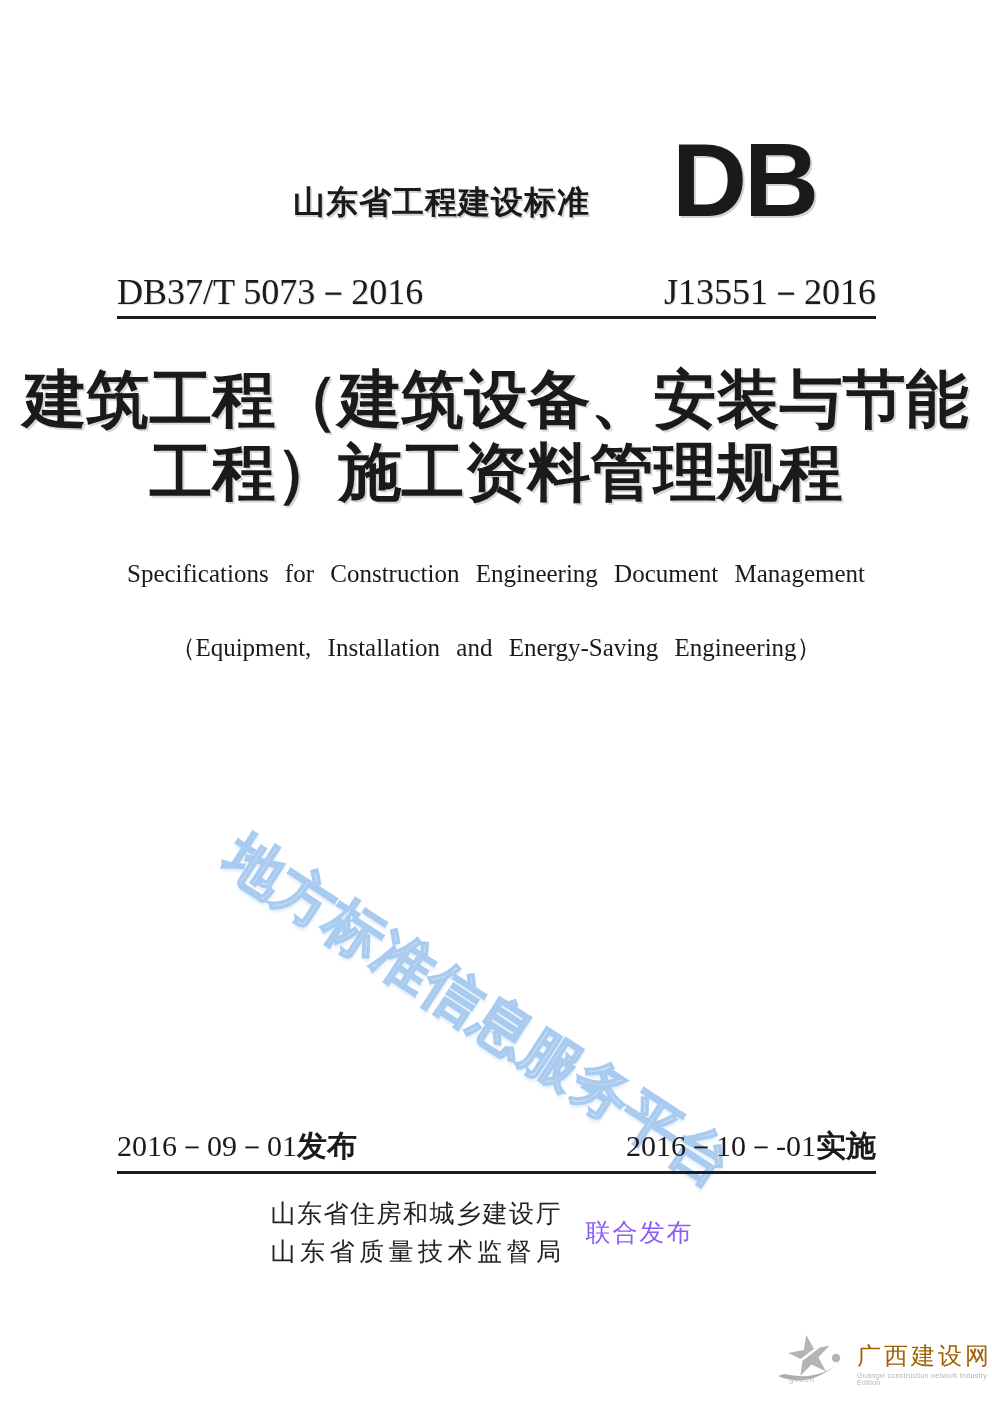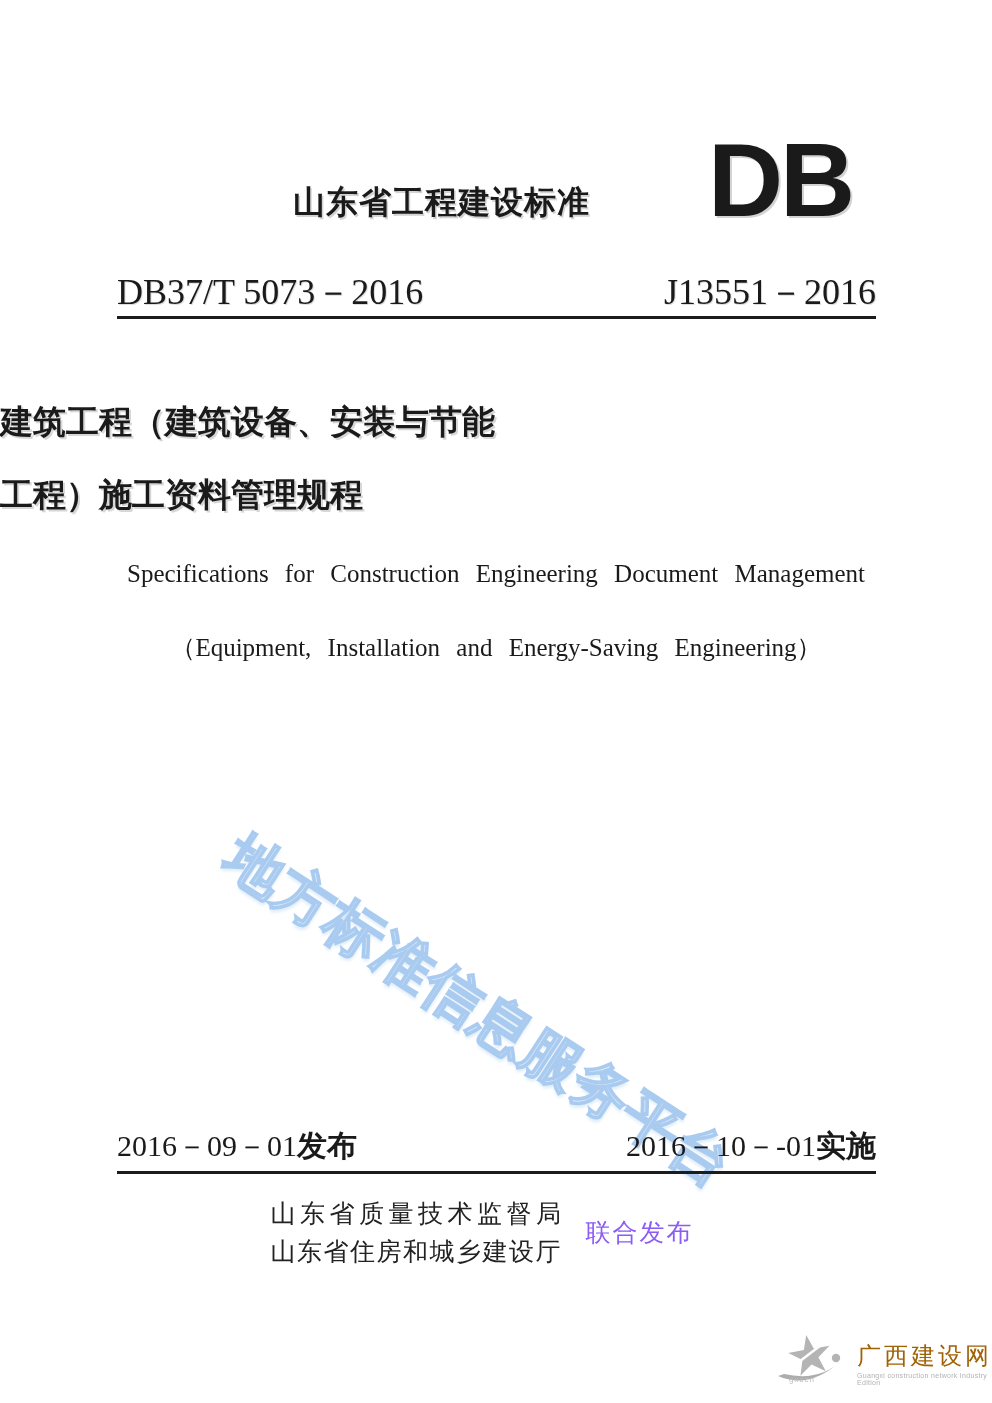--- a/index.html
+++ b/index.html
@@ -19,21 +19,21 @@
     position: absolute;
     top: 181px; left: 293px;
     font-size: 32px;
     font-weight: bold;
     letter-spacing: 1px;
     white-space: nowrap;
     text-shadow: 1.5px 1.5px 0 rgba(110,110,110,0.30);
   }
   .db-mark {
     position: absolute;
-    top: 128px; left: 708px;
+    top: 128px; left: 672px;
     font-family: "Liberation Sans", sans-serif;
     font-size: 104px;
     font-weight: bold;
     letter-spacing: -3px;
     line-height: 1;
     text-shadow: 2px 2px 0 rgba(110,110,110,0.30);
     text-align: center;
   }
   .codes-row {
     position: absolute;
@@ -53,23 +53,24 @@
     width: 759px;
     height: 3px;
     background: #1c1c1c;
   }
   .rule-header { top: 316px; }
   .rule-footer { top: 1171px; }
 
   
   .title-cn {
     position: absolute;
-    top: 386px; left: 0;
+    top: 364px; left: 0;
     width: 100%;
-    font-size: 33px;
+    text-align: center;
+    font-size: 63px;
     font-weight: bold;
     line-height: 73px;
     white-space: nowrap;
     text-shadow: 2px 2px 0 rgba(110,110,110,0.28);
   }
   .en-sub {
     position: absolute;
     left: 0;
     width: 100%;
     text-align: center;
@@ -198,22 +199,22 @@
       <span>2016－09－01</span><span class="date-label">发布</span>
     </span>
     <span>
       <span>2016－10－-01</span><span class="date-label">实施</span>
     </span>
   </div>
   <div class="rule rule-footer"></div>
 
   <div class="publishers-row">
     <div>
+      <div class="pub-line pub-line-1">山东省住房和城乡建设厅</div>
       <div class="pub-line pub-line-2">山东省质量技术监督局</div>
-      <div class="pub-line pub-line-1">山东省住房和城乡建设厅</div>
     </div>
     <div class="joint-label">联合发布</div>
   </div>
 
   <div class="logo">
     <div class="logo-star-wrap">
       <svg class="logo-star" viewBox="0 0 80 58" xmlns="http://www.w3.org/2000/svg">
         <polygon points="32.2,1 39.7,14.4 55.4,11.7 44.4,23.2 51.8,37.3 37.5,30.4 26.4,41.8 28.5,26.0 14.2,18.9 29.9,16.1" fill="#b4b4b4"></polygon>
         <line x1="13" y1="37" x2="55" y2="5" stroke="#ffffff" stroke-width="2.5"></line>
         <path d="M4 42 Q 36 56 68 26 Q 46 48 10 40 Z" fill="#adadad"></path>

